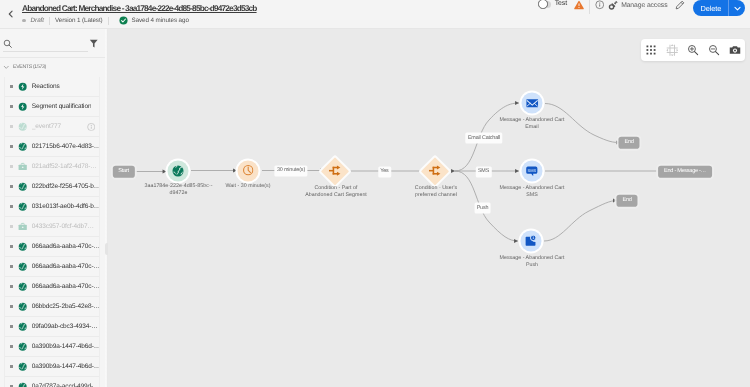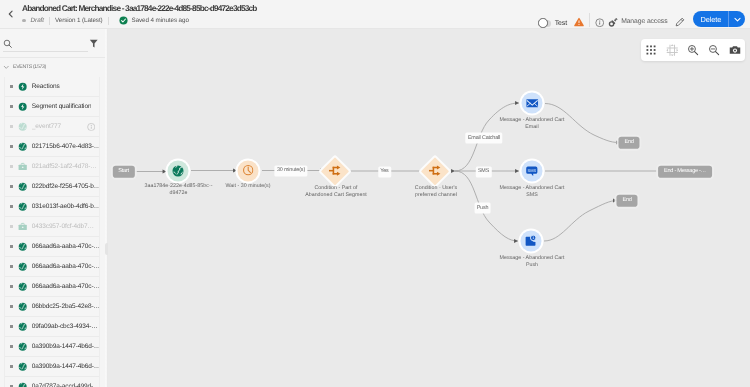--- a/index.html
+++ b/index.html
@@ -5,30 +5,30 @@
   html,body{margin:0;padding:0;}
   body{width:750px;height:387px;overflow:hidden;background:#fff;
        font-family:"Liberation Sans",sans-serif;-webkit-font-smoothing:antialiased;text-rendering:geometricPrecision;}
   .app{position:relative;width:750px;height:387px;overflow:hidden;}
 
   
   .topbar{position:absolute;left:0;top:0;width:750px;height:29px;background:#f4f4f4;
           border-bottom:1px solid #e6e6e6;box-sizing:border-box;}
   .back-btn{position:absolute;left:5.5px;top:9px;width:10px;height:10px;cursor:pointer;line-height:0;}
   .title{position:absolute;left:22px;top:3px;font-size:8.3px;font-weight:700;color:#3c3c3c;
-         letter-spacing:-0.82px;white-space:nowrap;}
+         letter-spacing:-0.82px;white-space:nowrap;text-decoration:underline;}
   .submeta{position:absolute;left:22px;top:15px;height:11px;display:flex;align-items:center;gap:0;}
   .dot{width:3.6px;height:3.6px;border-radius:50%;background:#b0b0b0;margin-right:5px;}
   .draft{font-size:6.3px;color:#6e6e6e;font-style:italic;letter-spacing:-0.05px;}
   .vsep{width:1px;height:8px;background:#dadada;margin:0 5px;}
   .vers{font-size:6.3px;color:#555;letter-spacing:-0.1px;}
   .savedwrap{display:flex;align-items:center;margin-left:5px;}
   .savedtxt{font-size:6.3px;color:#555;margin-left:4px;letter-spacing:-0.1px;}
 
-  .toolright{position:absolute;right:5px;top:0;height:27px;display:flex;align-items:flex-end;}
+  .toolright{position:absolute;right:5px;top:0;height:27px;display:flex;align-items:flex-start;}
   .switch{width:12.5px;height:7.5px;border-radius:4px;background:#d5d5d5;position:relative;cursor:pointer;margin-top:0.5px;}
   .switch .knob{position:absolute;left:-0.5px;top:-1.2px;width:9.4px;height:9.4px;border-radius:50%;
                 background:#fff;border:1.5px solid #636363;box-sizing:border-box;}
   .testlbl{font-size:7px;color:#3c3c3c;margin-left:3.5px;letter-spacing:-0.1px;}
   .warn{margin-left:6.5px;display:flex;}
   .sep2{width:1px;height:14px;background:#dedede;margin:0 5px;}
   .icobtn{cursor:pointer;display:flex;align-items:center;}
   .ma-label{font-size:6.8px;color:#5c5c5c;margin-left:2.5px;letter-spacing:-0.1px;}
   .delete-btn{display:flex;align-items:center;height:16px;background:#1473e6;border-radius:8px;
               margin-left:7.5px;cursor:pointer;overflow:hidden;}

